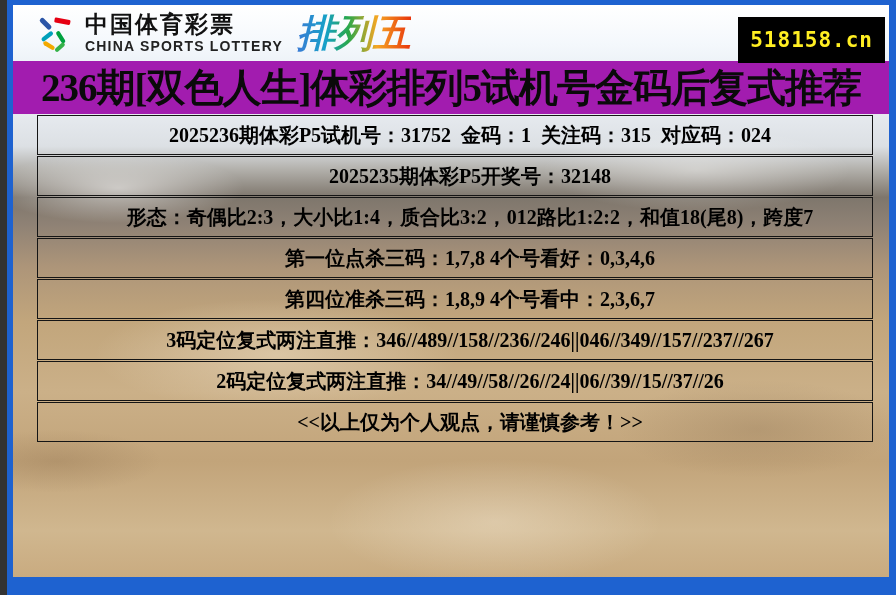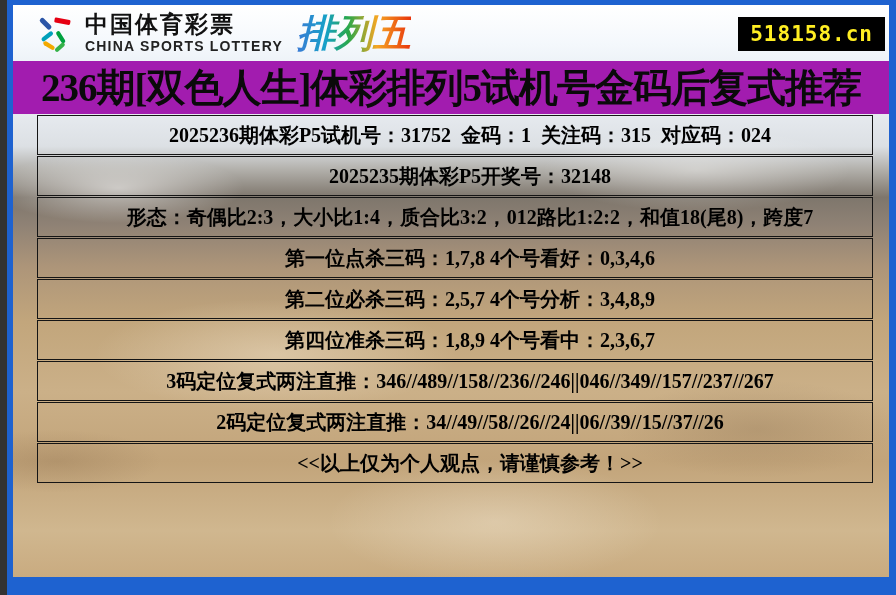--- a/index.html
+++ b/index.html
@@ -46,21 +46,21 @@
       background:linear-gradient(90deg,#3a7bd5 0%,#16a0c8 25%,#2aa84a 45%,#f5a623 70%,#e8340c 100%);
       -webkit-background-clip:text;background-clip:text;color:transparent;
     }
   }
   .site-badge{
     position:absolute;right:4px;top:12px;
     background:#000;
     color:#ffee22;
     font-family:"DejaVu Sans Mono","Liberation Mono",monospace;
     font-weight:bold;font-size:21px;
-    padding:5px 12px;
+    padding:11px 12px;
     letter-spacing:1px;
   }
   
   .title-bar{
     height:53px;flex:0 0 53px;
     display:flex;align-items:center;justify-content:center;
     background:#a21caf;
   }
   .page-title{
     font-size:39px;font-weight:bold;color:#0a0a0a;
@@ -122,20 +122,19 @@
 
   <div class="title-bar">
     <div class="page-title">236期[双色人生]体彩排列5试机号金码后复式推荐</div>
   </div>
 
   <div class="content">
     <div class="row">2025236期体彩P5试机号：31752  金码：1  关注码：315  对应码：024</div>
     <div class="row">2025235期体彩P5开奖号：32148</div>
     <div class="row">形态：奇偶比2:3，大小比1:4，质合比3:2，012路比1:2:2，和值18(尾8)，跨度7</div>
     <div class="row">第一位点杀三码：1,7,8 4个号看好：0,3,4,6</div>
-    <div class="row">第二位必杀三码：2,5,7 4个号分析：3,4,8,9</div>
     <div class="row">第四位准杀三码：1,8,9 4个号看中：2,3,6,7</div>
     <div class="row">3码定位复式两注直推：346//489//158//236//246||046//349//157//237//267</div>
     <div class="row">2码定位复式两注直推：34//49//58//26//24||06//39//15//37//26</div>
     <div class="row">&lt;&lt;以上仅为个人观点，请谨慎参考！&gt;&gt;</div>
   </div>
 
 </div>
 
 </body></html>

